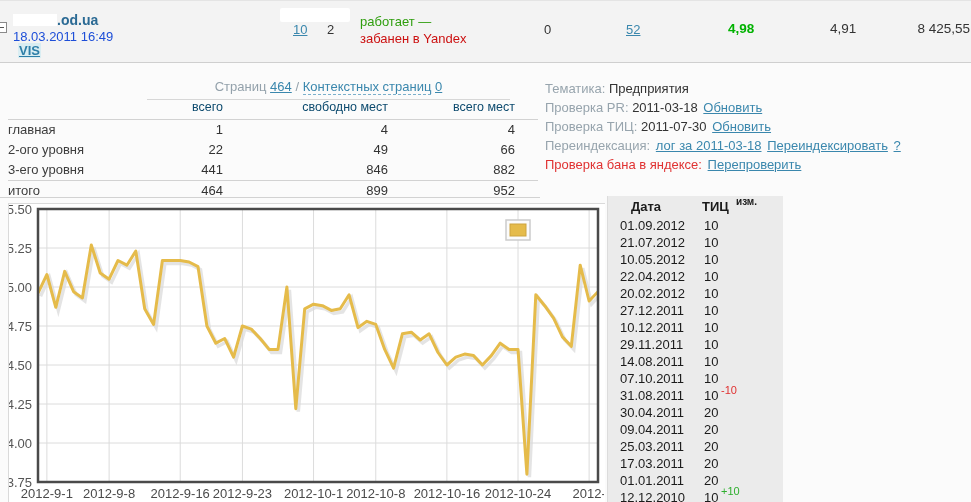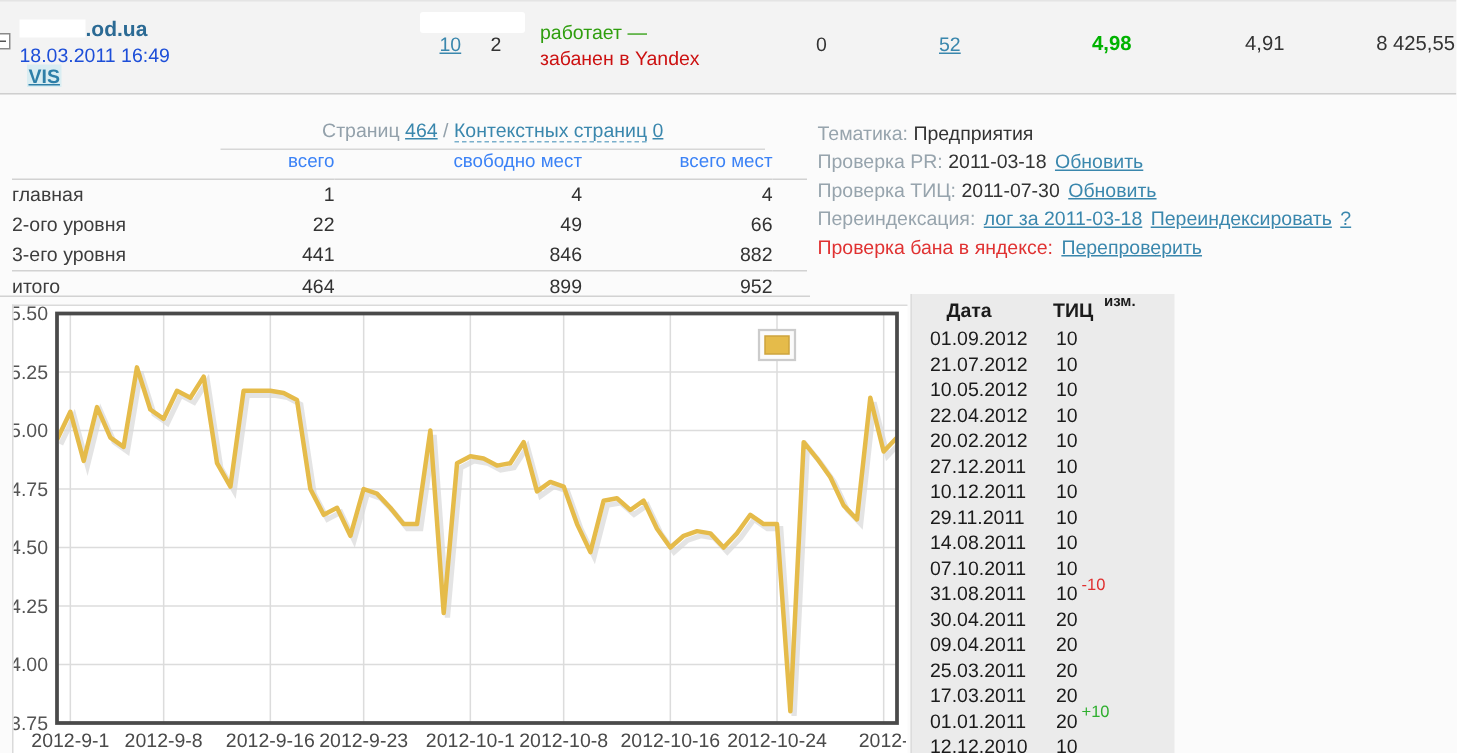--- a/index.html
+++ b/index.html
@@ -31,21 +31,21 @@
   .col-52 { position:absolute; left:626px; top:21px; font-size:13px; }
   .price-green { position:absolute; left:728px; top:20px; font-weight:bold; color:#00b200; font-size:13.5px; }
   .price-plain { position:absolute; left:830px; top:20px; color:#333; font-size:13.5px; }
   .total-sum { position:absolute; right:1px; top:20px; color:#333; font-size:13.5px; }
 
   
   .pages-title { position:absolute; left:147px; top:79px; width:363px; text-align:center;
                  font-size:13px; color:#93a1ab; padding-bottom:5px; border-bottom:1px solid #d7d7d7; white-space:nowrap; }
   .pages-table { position:absolute; left:8px; top:100px; width:530px; border-collapse:collapse;
                  font-size:13px; color:#333; table-layout:fixed; }
-  .pages-table th { font-weight:normal; color:#3b82f6; font-size:12.5px; text-align:right;
+  .pages-table th { font-weight:normal; color:#0c4a6e; font-size:12.5px; text-align:right;
                     padding:0 0 5px 0; border-bottom:1px solid #d2d2d2; }
   .pages-table td { padding:0; height:20px; line-height:20px; text-align:right; }
   .pages-table td.lbl { text-align:left; color:#3d3d3d; }
   .pages-table tr.total-row td { border-top:1px solid #d2d2d2; }
   .full-rule { position:absolute; left:0; top:197px; width:540px; height:1px; background:#d2d2d2; }
 
   
   .info { position:absolute; left:545px; top:79px; font-size:13px; }
   .irow { height:19px; line-height:19px; white-space:nowrap; }
   .ilabel { color:#97a4ad; }
@@ -58,21 +58,21 @@
          font-size:13px; color:#1b1b1b; overflow:hidden; border-left:1px solid #dcdcdc; }
   .tic-h-date { position:absolute; left:23px; top:3px; font-weight:bold; }
   .tic-h-tic  { position:absolute; left:94px; top:3px; font-weight:bold; }
   .tic-h-chg  { position:absolute; left:128px; top:0; font-weight:bold; font-size:10px; }
   #tic-rows { position:absolute; left:0; right:0; top:21px; }
   .tic-row { position:relative; height:17px; line-height:17px; }
   .tic-date { position:absolute; left:12px; }
   .tic-val  { position:absolute; left:96px; }
   .tic-chg  { position:absolute; left:113px; top:-5px; font-size:11px; }
   .tic-chg.down { color:#e03030; }
-  .tic-chg.up   { color:#2faf2f; }
+  .tic-chg.up   { color:#2faf2f;margin-top:16px; }
 
   
   .chart-box { position:absolute; left:8px; top:203px; width:597px; height:299px; background:#fff;
                border-top:1px solid #dadada; border-left:1px solid #dadada; overflow:hidden; }
 </style>
 </head>
 <body>
 
 <div class="page">
 

